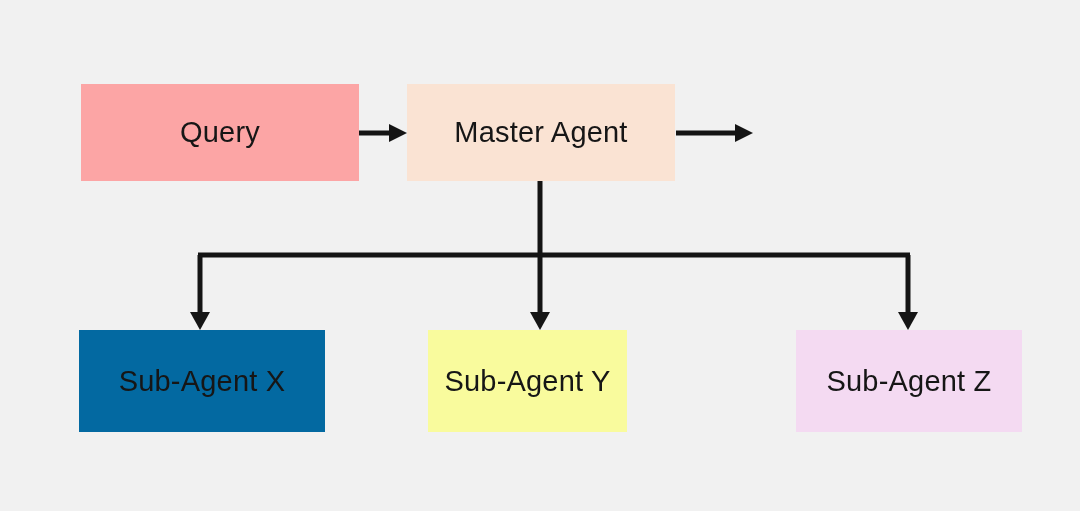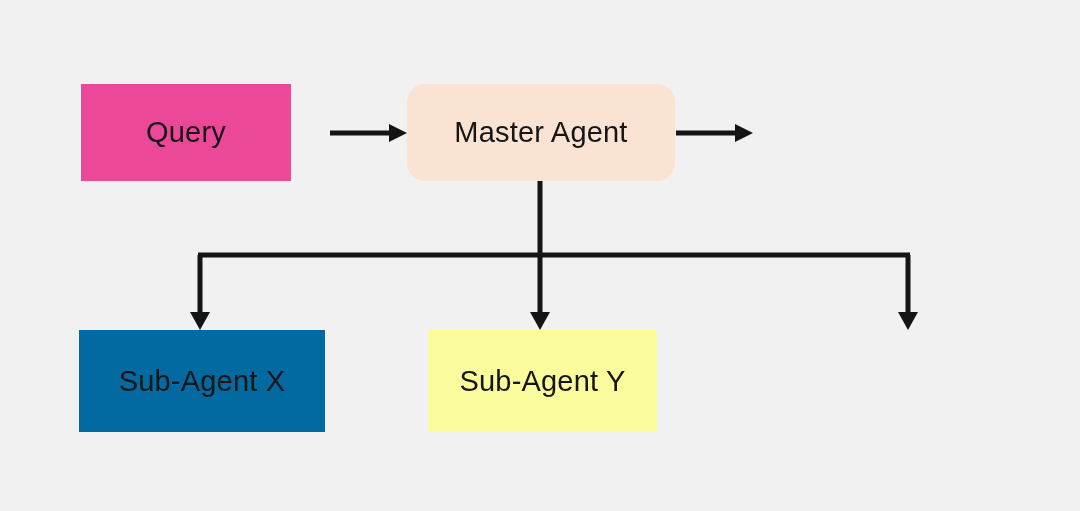--- a/index.html
+++ b/index.html
@@ -61,31 +61,34 @@
     <g>
       <polygon class="edge-head" points="530,312 550,312 540,330" fill="#141414"></polygon>
     </g>
 
     <g>
       <line class="edge-line" x1="908" y1="255" x2="908" y2="314" stroke-width="5" stroke="#141414"></line>
       <polygon class="edge-head" points="898,312 918,312 908,330" fill="#141414"></polygon>
     </g>
   </svg>
 
-  <div class="node" style="left: 81px; top: 84px; width: 210px; height: 97px; background: #ec4899;">
+  <div class="node" style="left: 81px; top: 84px; width: 278px; height: 97px; background: #fca5a5;">
     <span class="node-label">Query</span>
   </div>
 
-  <div class="node" style="left: 407px; top: 84px; width: 268px; height: 97px; background: rgb(250, 227, 211); border-radius: 18px;">
+  <div class="node" style="left: 407px; top: 84px; width: 268px; height: 97px; background: rgb(250, 227, 211);">
     <span class="node-label">Master Agent</span>
   </div>
 
 
   <div class="node" style="left: 79px; top: 330px; width: 246px; height: 102px; background: #0369a1;">
     <span class="node-label">Sub-Agent X</span>
   </div>
 
-  <div class="node" style="left: 428px; top: 330px; width: 229px; height: 102px; background: rgb(249, 251, 157);">
+  <div class="node" style="left: 428px; top: 330px; width: 199px; height: 102px; background: rgb(249, 251, 157);">
     <span class="node-label">Sub-Agent Y</span>
   </div>
 
+  <div class="node" style="left: 796px; top: 330px; width: 226px; height: 102px; background: rgb(244, 218, 242);">
+    <span class="node-label">Sub-Agent Z</span>
+  </div>
 
 </div>
 
 </body></html>

